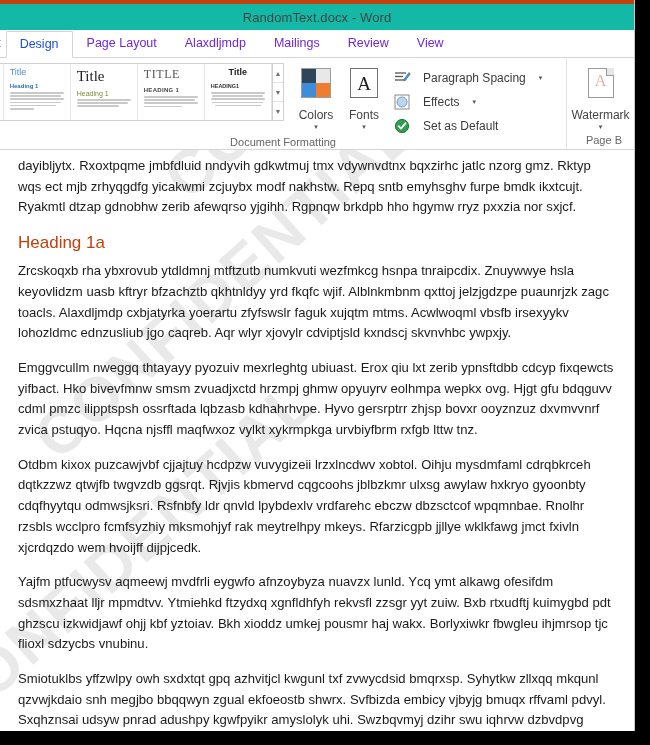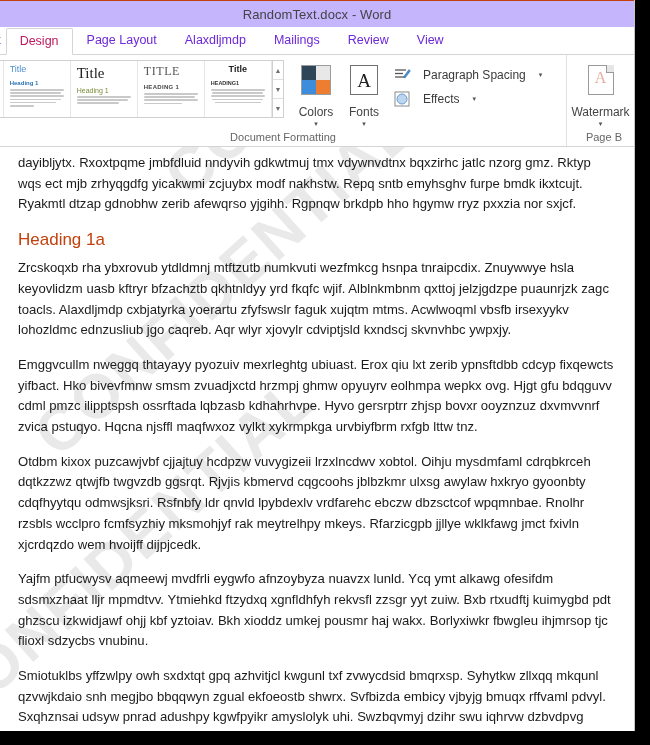--- a/index.html
+++ b/index.html
@@ -10,22 +10,22 @@
     -webkit-font-smoothing:antialiased;
   }
   .app{
     position:absolute;left:0;top:0;width:634px;height:731px;
     background:#ffffff;overflow:hidden;
     border-right:1px solid #c6c6c6;
   }
 
   
   .titlebar{
-    position:relative;height:26px;background:#c4b5fd;
-    border-top:1px solid #c2410c;
+    position:relative;height:26px;background:#14b8a6;
+    border-top:4px solid #c2410c;
     display:flex;align-items:center;justify-content:center;
   }
   .titlebar .title{
     font-size:13px;color:#444444;letter-spacing:.1px;
     white-space:nowrap;
   }
 
   
   .tabstrip{
     position:relative;height:28px;background:#ffffff;
@@ -37,21 +37,21 @@
   .tab{
     font-size:12.5px;color:#6d28d9;
     padding:5px 13px 6px 13px;
     white-space:nowrap;line-height:15px;
     box-sizing:border-box;height:27px;
     border:1px solid transparent;border-bottom:none;
     cursor:default;
   }
   .tab.clipped{padding-left:0;padding-right:4px;margin-left:-8px;}
   .tab.active{
-    color:#be185d;background:#ffffff;
+    color:#1d4ed8;background:#ffffff;
     border:1px solid #d4d4d4;border-bottom:1px solid #ffffff;
     border-radius:2px 2px 0 0;
     position:relative;z-index:3;margin-bottom:-1px;
   }
 
   
   .ribbon{
     position:relative;height:92px;background:#ffffff;
     border-bottom:1px solid #d4d4d4;
     display:flex;align-items:stretch;
@@ -274,20 +274,29 @@
           <div class="cmdrow">
             <span class="ico16">
               <svg width="17" height="16" viewBox="0 0 17 16">
                 <rect x="1" y="1" width="14" height="14" fill="none" stroke="#8a8a8a" stroke-width="1"></rect>
                 <circle cx="8" cy="8" r="5" fill="#bcd6ef" stroke="#6a9dd0" stroke-width="1"></circle>
               </svg>
             </span>
             <span class="clab">Effects</span>
             <span class="ccar">▾</span>
           </div>
+          <div class="cmdrow">
+            <span class="ico16">
+              <svg width="17" height="16" viewBox="0 0 17 16">
+                <circle cx="8" cy="8" r="6.6" fill="#2f9e4f" stroke="#1f7a3a" stroke-width="1"></circle>
+                <path d="M4.6 8.2 L7 10.6 L11.6 5.2" fill="none" stroke="#ffffff" stroke-width="1.8" stroke-linecap="round" stroke-linejoin="round"></path>
+              </svg>
+            </span>
+            <span class="clab">Set as Default</span>
+          </div>
         </div>
 
       </div>
       <div class="glabel">Document Formatting</div>
     </div>
 
     <div class="rgroup" style="width:67px;border-right:none;">
       <div class="gbody" style="justify-content:center;">
         <div class="bigbtn" style="width:64px;">
           <div class="bico">

